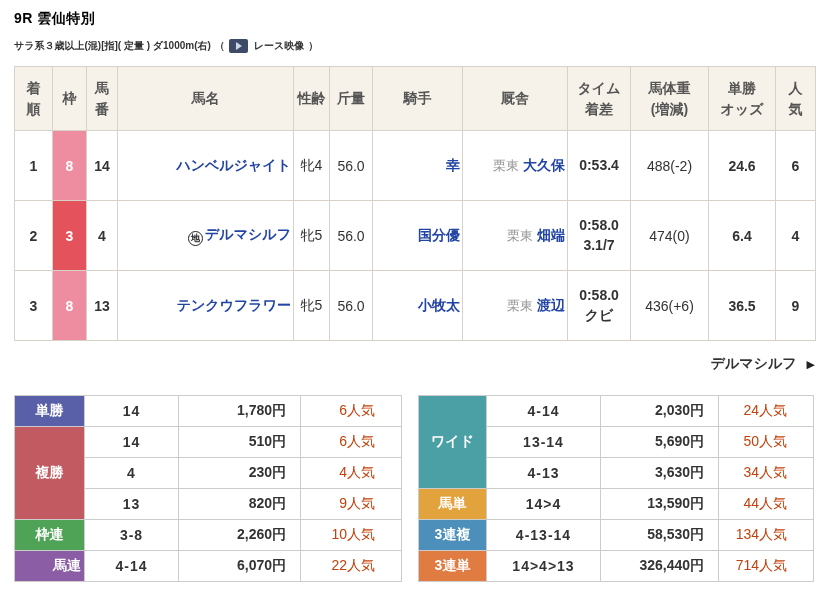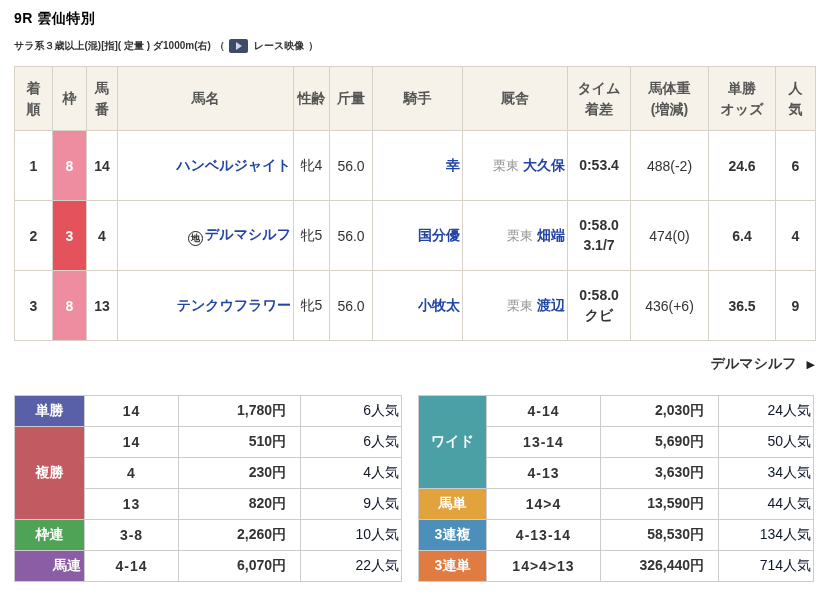--- a/index.html
+++ b/index.html
@@ -55,21 +55,21 @@
   .bg-tansho    { background:#5a60a8 !important; }
   .bg-fukusho   { background:#c25b61 !important; }
   .bg-wakuren   { background:#4fa356 !important; }
   .bg-umaren    { background:#8a5da4 !important;padding-left:35px; }
   .bg-wide      { background:#4ba0a6 !important; }
   .bg-umatan    { background:#e2a33c !important; }
   .bg-sanrenpuku{ background:#4b8fba !important; }
   .bg-sanrentan { background:#e07b42 !important;margin-top:17px; }
   td.combo { text-align:center; font-weight:bold; letter-spacing:1px; }
   td.amount { text-align:right; font-weight:bold; padding-right:14px; }
-  td.pop { text-align:right; padding-right:2px; color:#0f172a; }
+  td.pop { text-align:right; padding-right:26px; color:#c2410c; }
 </style>
 </head>
 <body>
 
 <div class="race-title">9R 雲仙特別</div>
 
 <div class="race-conditions">
   <span>サラ系３歳以上(混)[指]( 定量 ) ダ1000m(右)</span>
   <span>（</span>
   <span class="video-link">

